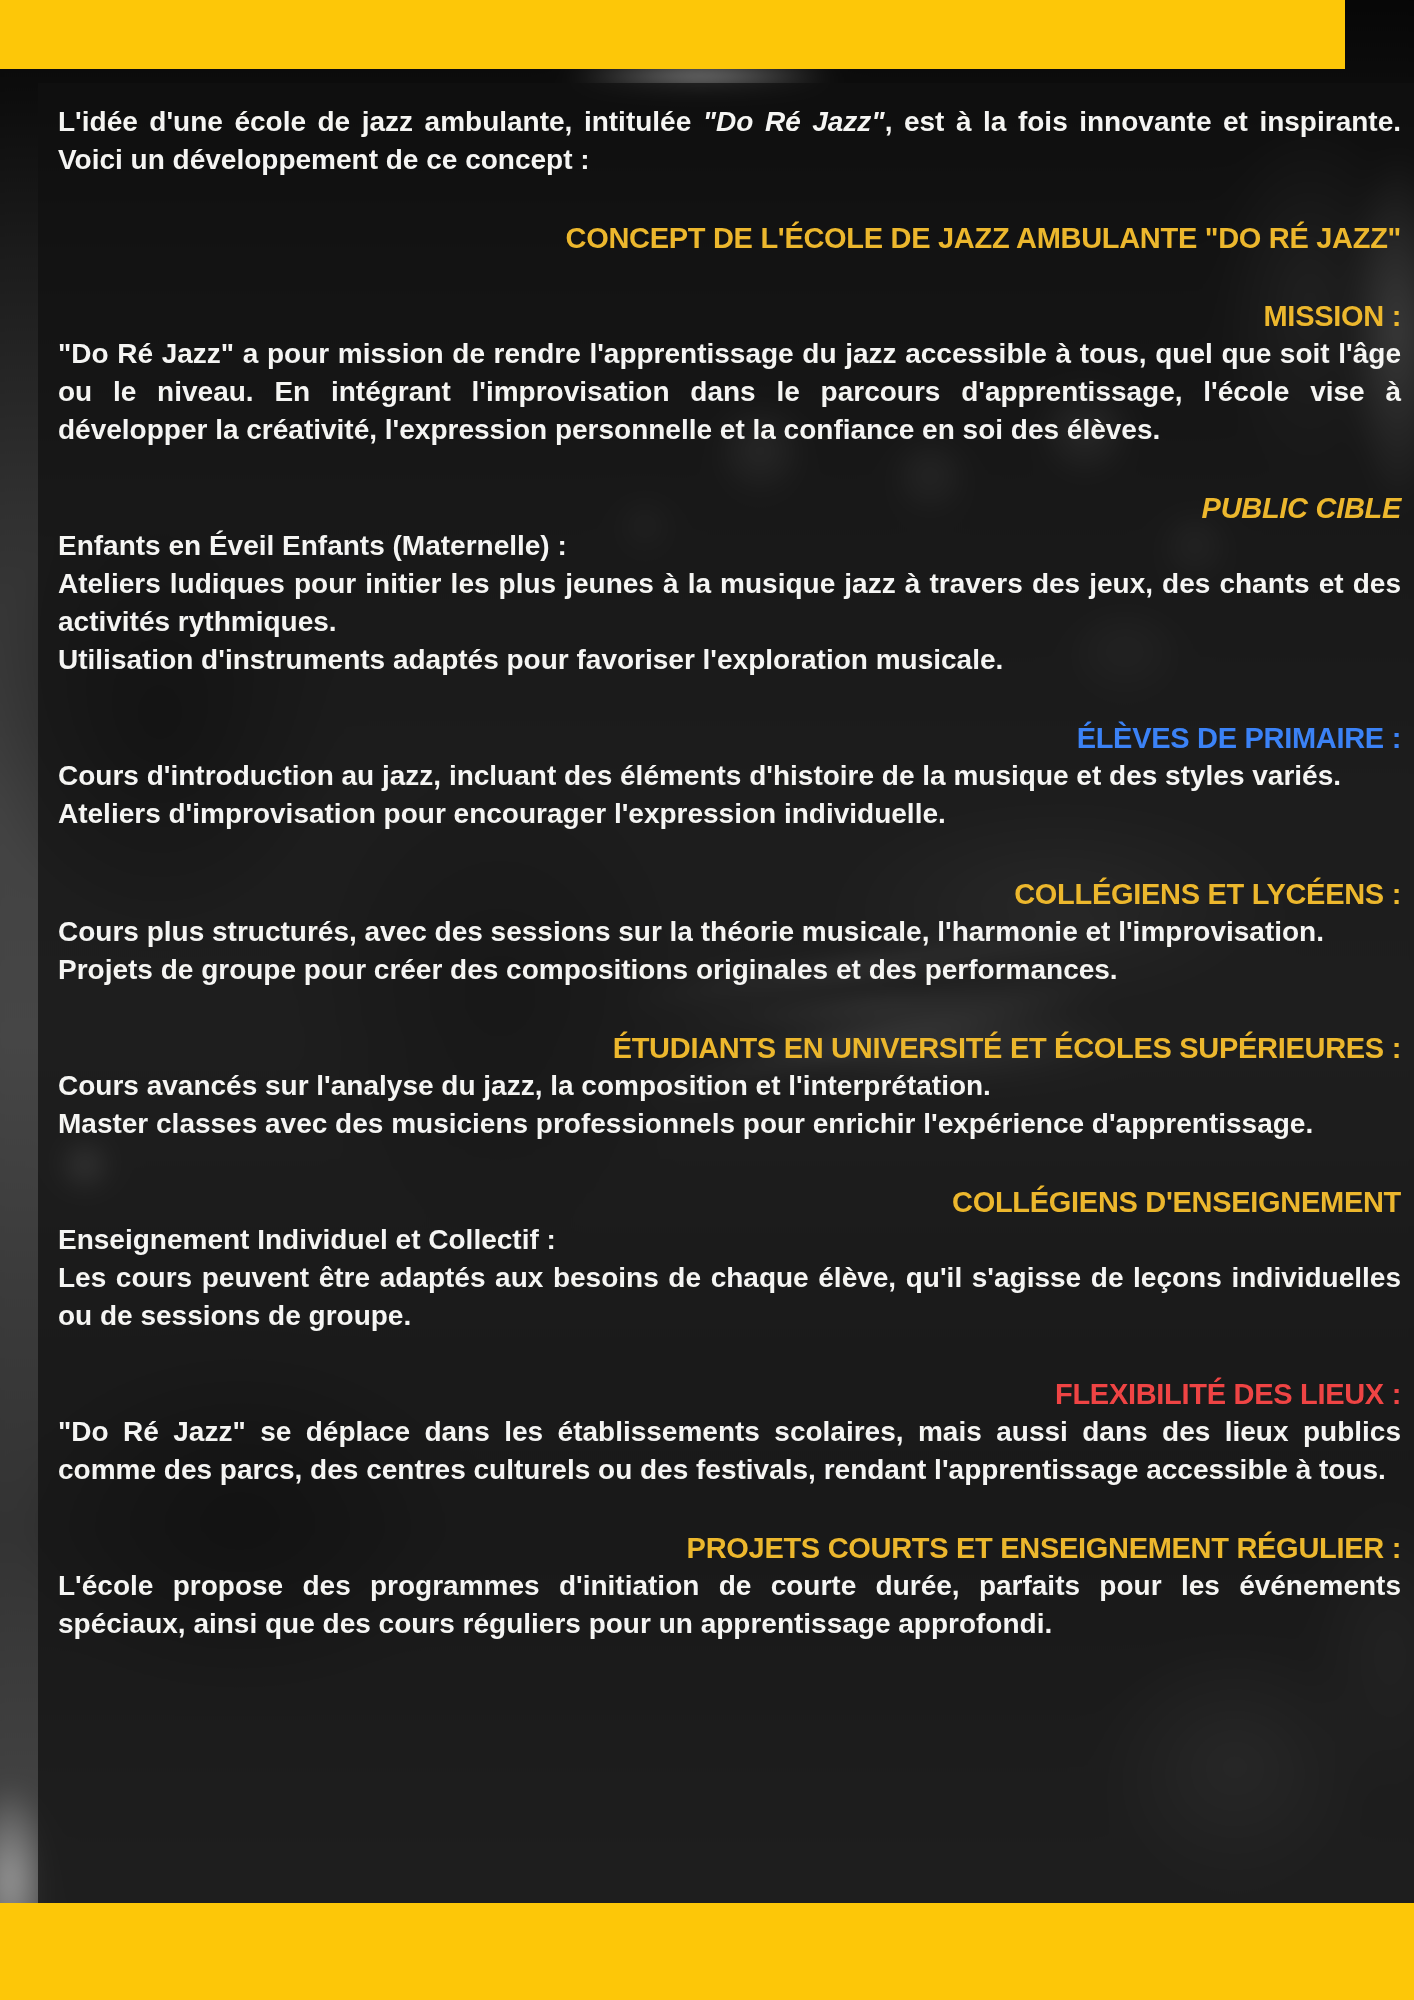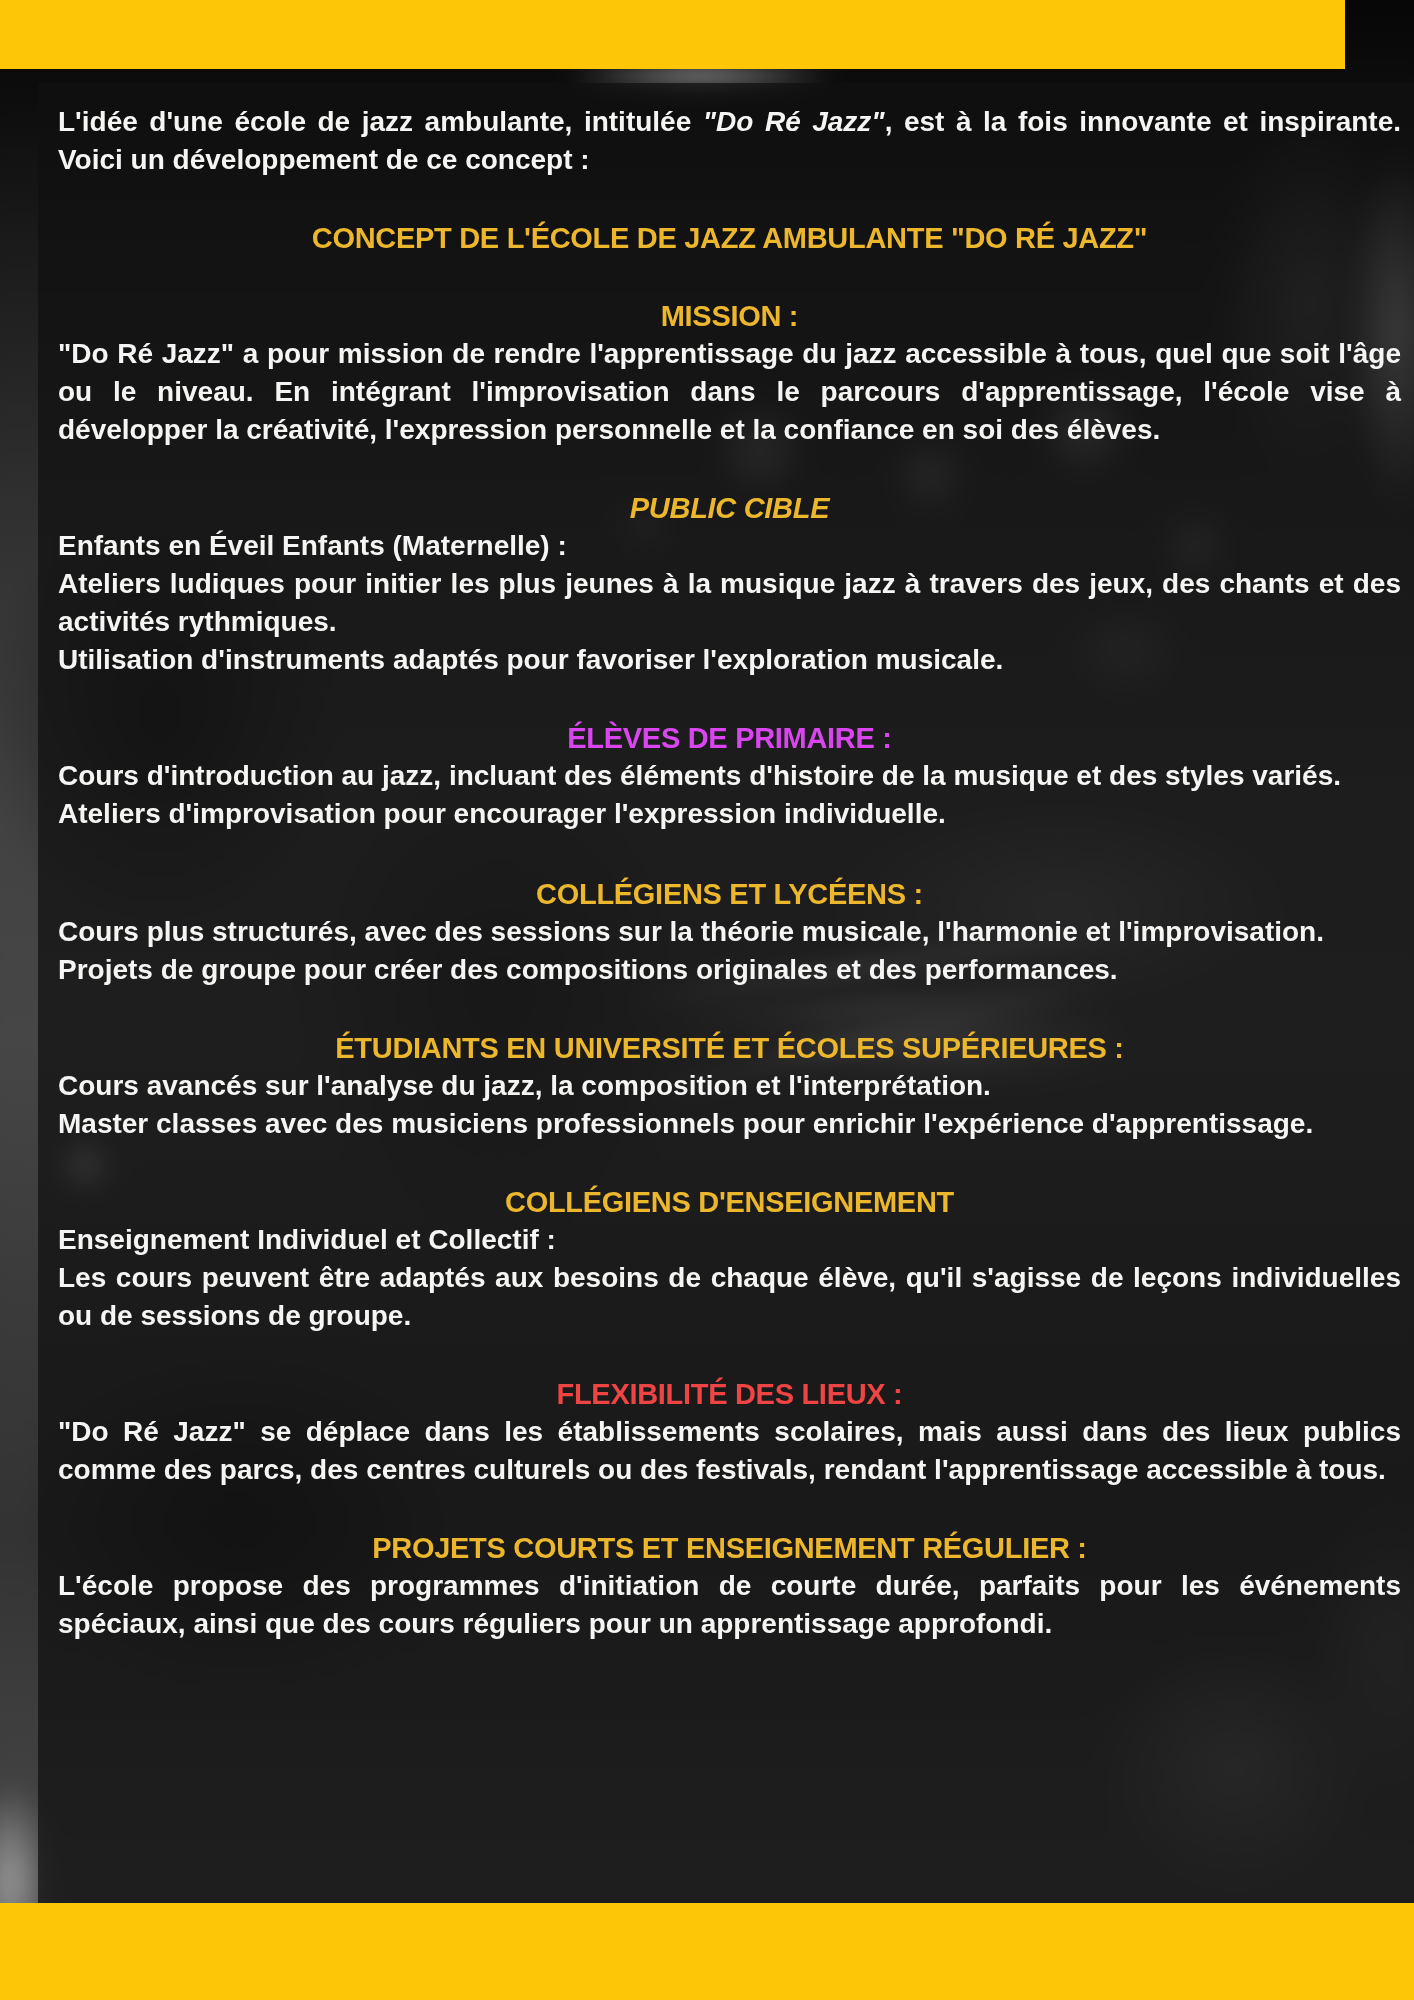--- a/index.html
+++ b/index.html
@@ -56,21 +56,21 @@
   
   .panel, .body-par, .sub-par {
     color: #F5F5F3;
     font-size: 28px; font-weight: bold; line-height: 38px;
   }
   .body-par { margin: 0; text-align: justify; }
   .sub-par  { margin: 0; text-align: left; }
   .intro    { margin: 0 0 40px 0; text-align: justify; }
   .intro em { font-style: italic; }
   .doc-title, .sec-heading {
-    margin: 0; text-align: center;
+    margin: 0; text-align: right;
     font-size: 29px; font-weight: bold; line-height: 38px;
     letter-spacing: -0.3px;
   }
   .doc-title { margin-bottom: 40px; }
   .section   { margin: 0 0 40px 0; }
 </style>
 </head>
 <body>
 
 <div class="photo">
@@ -100,21 +100,21 @@
   <div class="section">
     <h2 class="sec-heading" style="color: rgb(236, 183, 45); font-style: italic;">PUBLIC CIBLE</h2>
     <p class="sub-par">Enfants en Éveil Enfants (Maternelle) :</p>
     <div>
           <p class="body-par">Ateliers ludiques pour initier les plus jeunes à la musique jazz à travers des jeux, des chants et des activités rythmiques.</p>
           <p class="body-par">Utilisation d'instruments adaptés pour favoriser l'exploration musicale.</p>
         </div>
   </div>
 
   <div class="section">
-    <h2 class="sec-heading" style="color: #d946ef;">ÉLÈVES DE PRIMAIRE :</h2>
+    <h2 class="sec-heading" style="color: #3b82f6;">ÉLÈVES DE PRIMAIRE :</h2>
 
     <div>
           <p class="body-par">Cours d'introduction au jazz, incluant des éléments d'histoire de la musique et des styles variés.</p>
           <p class="body-par">Ateliers d'improvisation pour encourager l'expression individuelle.</p>
         </div>
   </div>
 
   <div class="section">
     <h2 class="sec-heading" style="color: rgb(236, 183, 45); margin-top: 42px;">COLLÉGIENS ET LYCÉENS :</h2>
 

